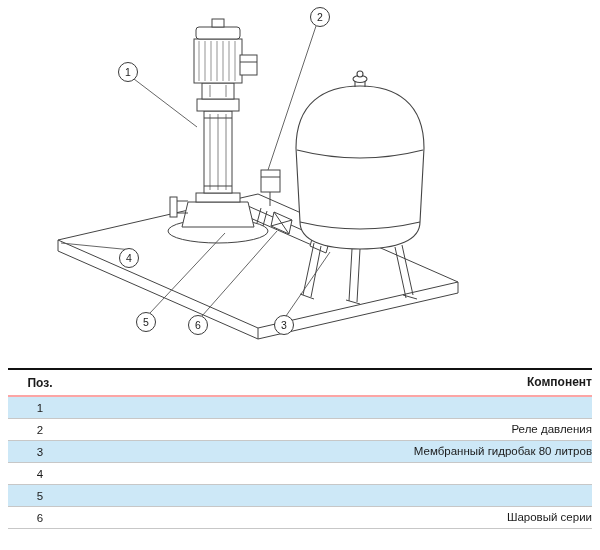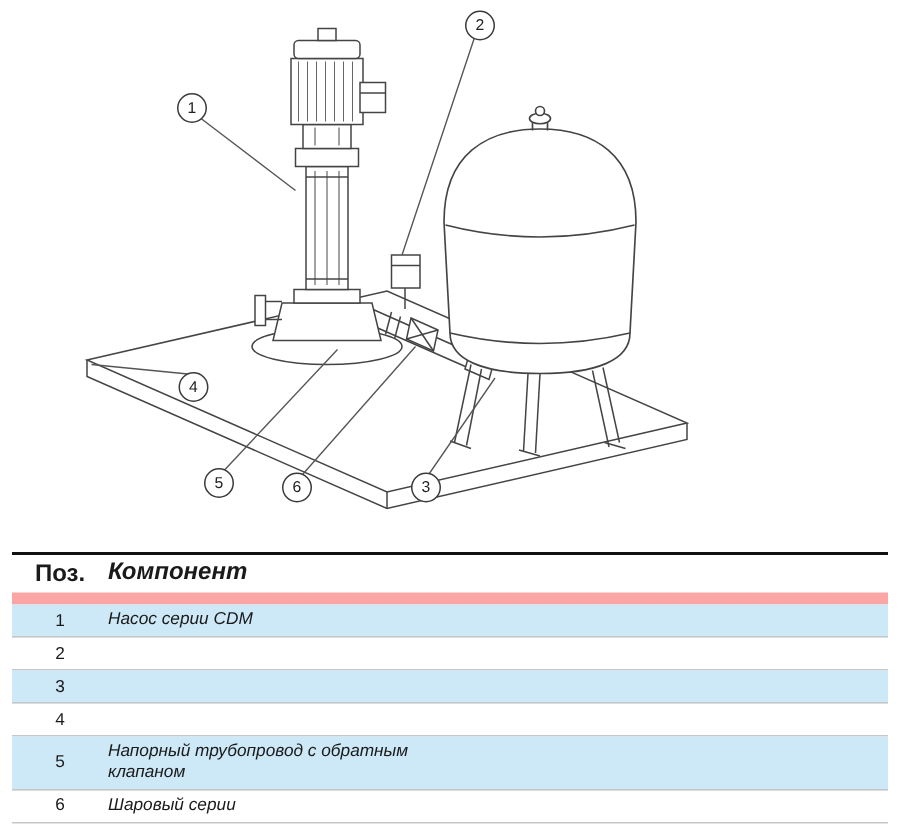--- a/index.html
+++ b/index.html
@@ -18,29 +18,29 @@
     font-size:10.5px;line-height:1;color:#222;z-index:3;
   }
 
   
   .comp-table{
     position:absolute;left:8px;right:8px;top:368px;
     border-top:2px solid #111;
   }
   .thead{
     display:flex;align-items:center;height:25px;
-    border-bottom:8px solid #fca5a5;font-weight:bold;font-size:16px;
+    border-bottom:2px solid #fca5a5;font-weight:bold;font-size:12px;
   }
   .trow{
     display:flex;align-items:center;min-height:21px;
     border-bottom:1px solid #c7c7c7;font-size:11.5px;
   }
   .trow.blue{background:#cde8f7;}
   .cell.pos{width:64px;text-align:center;flex:0 0 64px;}
-  .cell.comp{flex:1;text-align:left;white-space:pre-line;padding:2.5px 0;line-height:1.3;font-style:italic;}
+  .cell.comp{flex:1;text-align:right;white-space:pre-line;padding:2.5px 0;line-height:1.3;}
 </style>
 </head>
 <body>
 
 <div class="screen">
 
   <div class="diagram">
     <svg width="600" height="358" viewBox="0 0 600 358">
 
       <g fill="none" stroke="#444" stroke-width="1">
@@ -139,35 +139,34 @@
   </div>
 
   <div class="comp-table">
     <div class="thead">
       <div class="cell pos">Поз.</div>
       <div class="cell comp">Компонент</div>
     </div>
 
     <div class="trow blue">
       <div class="cell pos">1</div>
-      <div class="cell comp">Насос серии CDM</div>
     </div>
     <div class="trow">
       <div class="cell pos">2</div>
+      <div class="cell comp">Реле давления</div>
     </div>
     <div class="trow blue">
       <div class="cell pos">3</div>
+      <div class="cell comp">Мембранный гидробак 80 литров</div>
     </div>
     <div class="trow">
       <div class="cell pos">4</div>
     </div>
     <div class="trow blue">
       <div class="cell pos">5</div>
-      <div class="cell comp">Напорный трубопровод с обратным
-клапаном</div>
     </div>
     <div class="trow">
       <div class="cell pos">6</div>
       <div class="cell comp">Шаровый серии</div>
     </div>
   </div>
 
 </div>
 
 </body></html>

